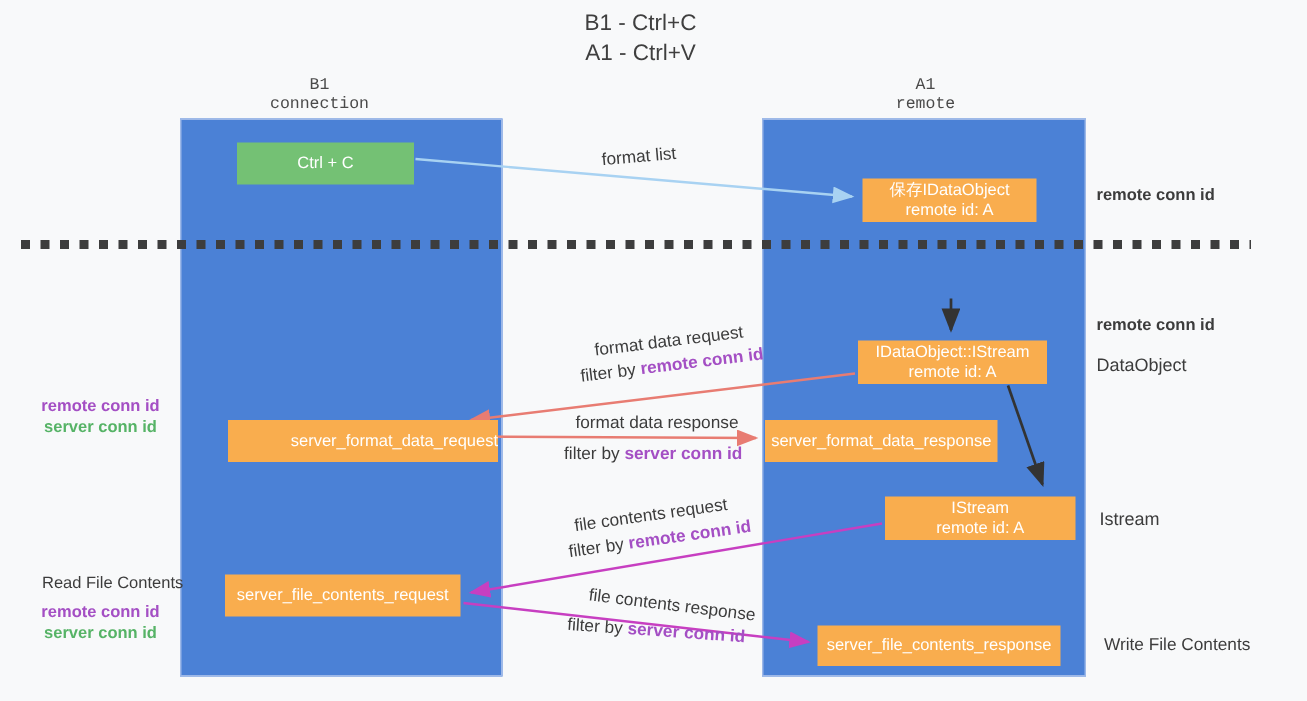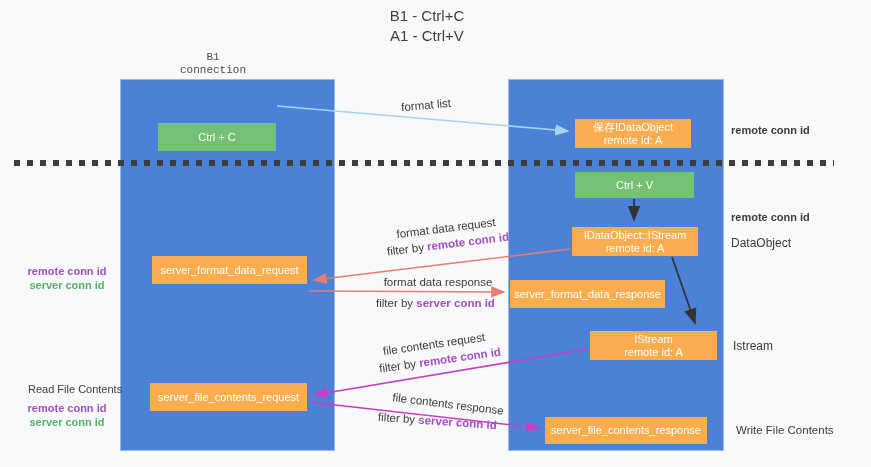--- a/index.html
+++ b/index.html
@@ -58,20 +58,24 @@
 
   <div class="title-block">
     <div>B1 - Ctrl+C</div>
     <div>A1 - Ctrl+V</div>
   </div>
 
   <div class="lane-header" style="left:153px; top:51px;">
     <div>B1</div>
     <div>connection</div>
   </div>
+  <div class="lane-header" style="left:557px; top:51px;">
+    <div>A1</div>
+    <div>remote</div>
+  </div>
 
   <div class="lane lane-left"></div>
   <div class="lane lane-right"></div>
 
   <svg class="arrows" width="871" height="467">
     <defs>
       <marker id="ah-blue" markerWidth="10" markerHeight="8" refX="8" refY="3.5" orient="auto">
         <path d="M0,0 L9,3.5 L0,7 z" fill="#a8d2f2"></path>
       </marker>
       <marker id="ah-black" markerWidth="10" markerHeight="8" refX="8" refY="3.5" orient="auto">
@@ -95,39 +99,36 @@
 
     <line x1="570" y1="249" x2="314" y2="280" stroke="#e87c72" stroke-width="1.6" marker-end="url(#ah-red)"></line>
 
     <line x1="309" y1="291" x2="504" y2="292" stroke="#e87c72" stroke-width="1.6" marker-end="url(#ah-red)"></line>
 
     <line x1="588" y1="349" x2="314" y2="395" stroke="#c73fc1" stroke-width="1.6" marker-end="url(#ah-magenta)"></line>
 
     <line x1="309" y1="402" x2="539" y2="428" stroke="#c73fc1" stroke-width="1.6" marker-end="url(#ah-magenta)"></line>
   </svg>
 
-  <div class="node node-green" style="left:158px; top:95px; width:118px; height:28px;margin-top:28px;">
+  <div class="node node-green" style="left:158px; top:95px; width:118px; height:28px;">
     <span>Ctrl + C</span>
   </div>
 
   <div class="node node-orange" style="left:575px; top:119px; width:116px; height:29px;">
     <span>保存IDataObject</span>
     <span>remote id: A</span>
   </div>
 
-  <div class="node node-green" style="left:575px; top:172px; width:119px; height:26px;">
-    <span>Ctrl + V</span>
-  </div>
 
   <div class="node node-orange" style="left:572px; top:227px; width:126px; height:29px;">
     <span>IDataObject::IStream</span>
     <span>remote id: A</span>
   </div>
 
-  <div class="node node-orange" style="left:152px; top:256px; width:155px; height:28px;">
+  <div class="node node-orange" style="left:152px; top:280px; width:180px; height:28px;align-items:flex-end;">
     <span>server_format_data_request</span>
   </div>
 
   <div class="node node-orange" style="left:510px; top:280px; width:155px; height:28px;">
     <span>server_format_data_response</span>
   </div>
 
   <div class="node node-orange" style="left:590px; top:331px; width:127px; height:29px;">
     <span>IStream</span>
     <span>remote id: A</span>

